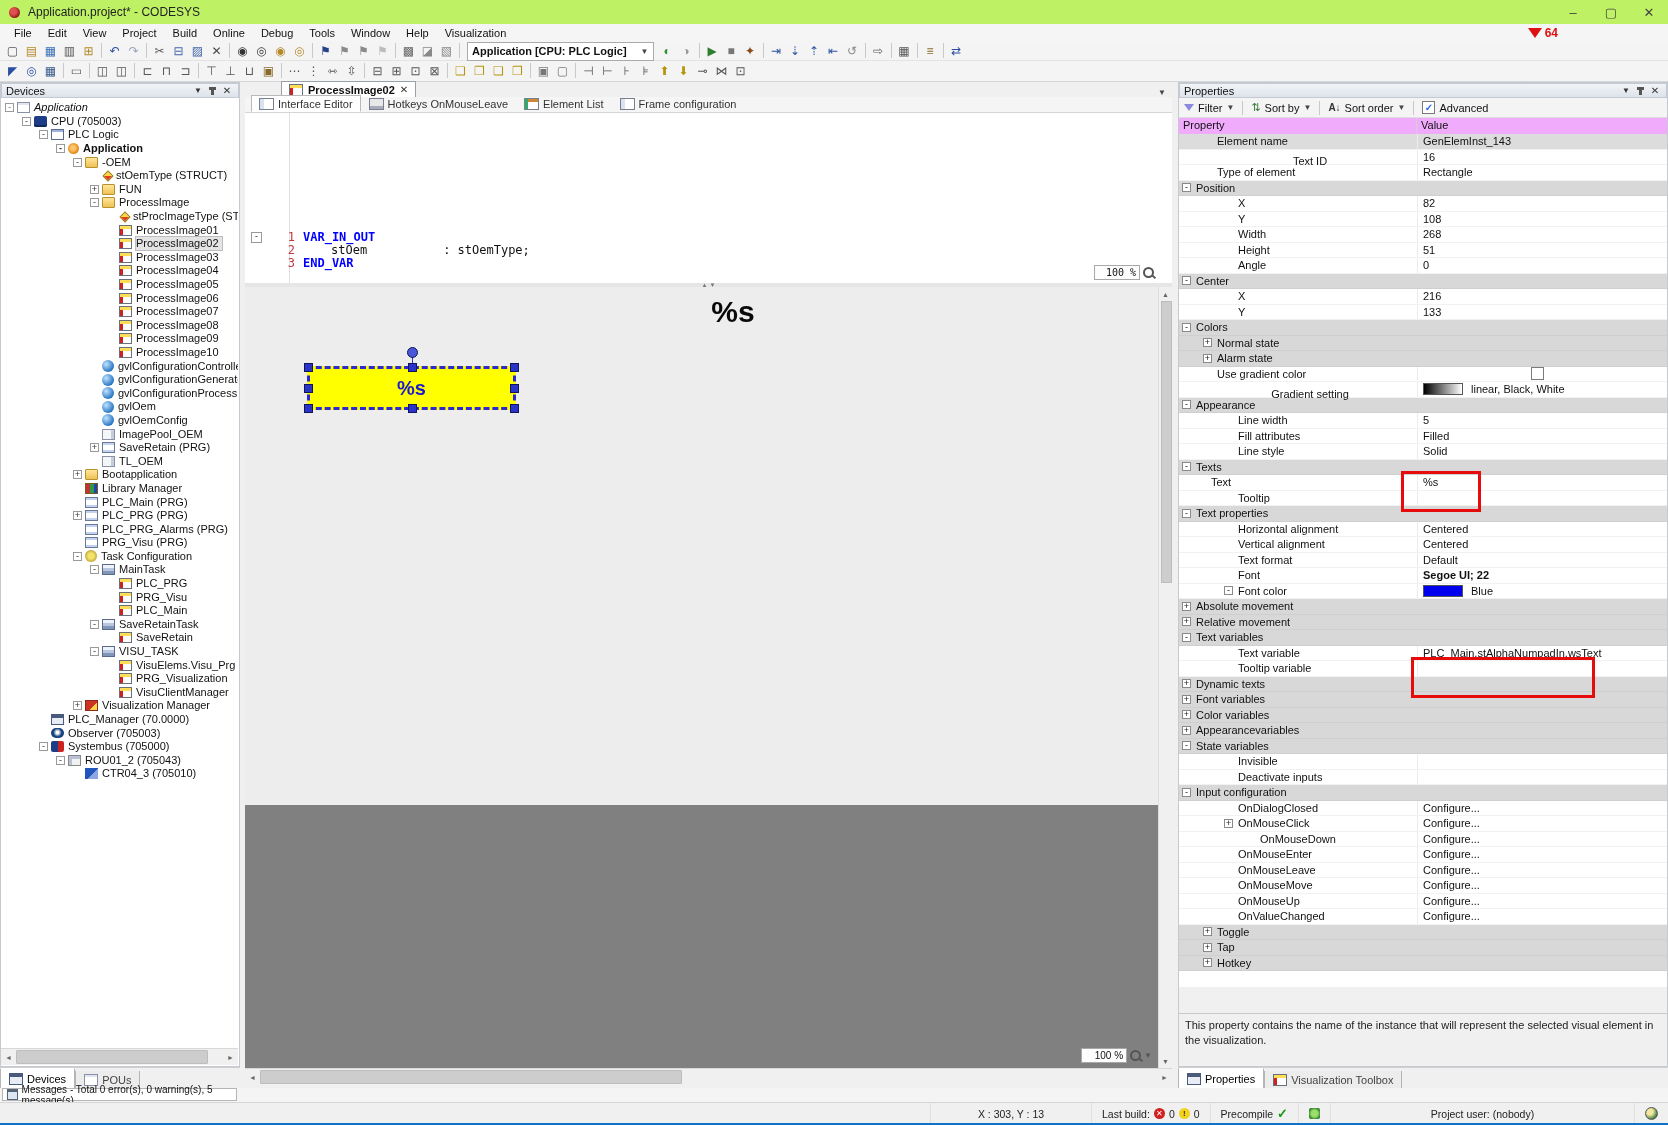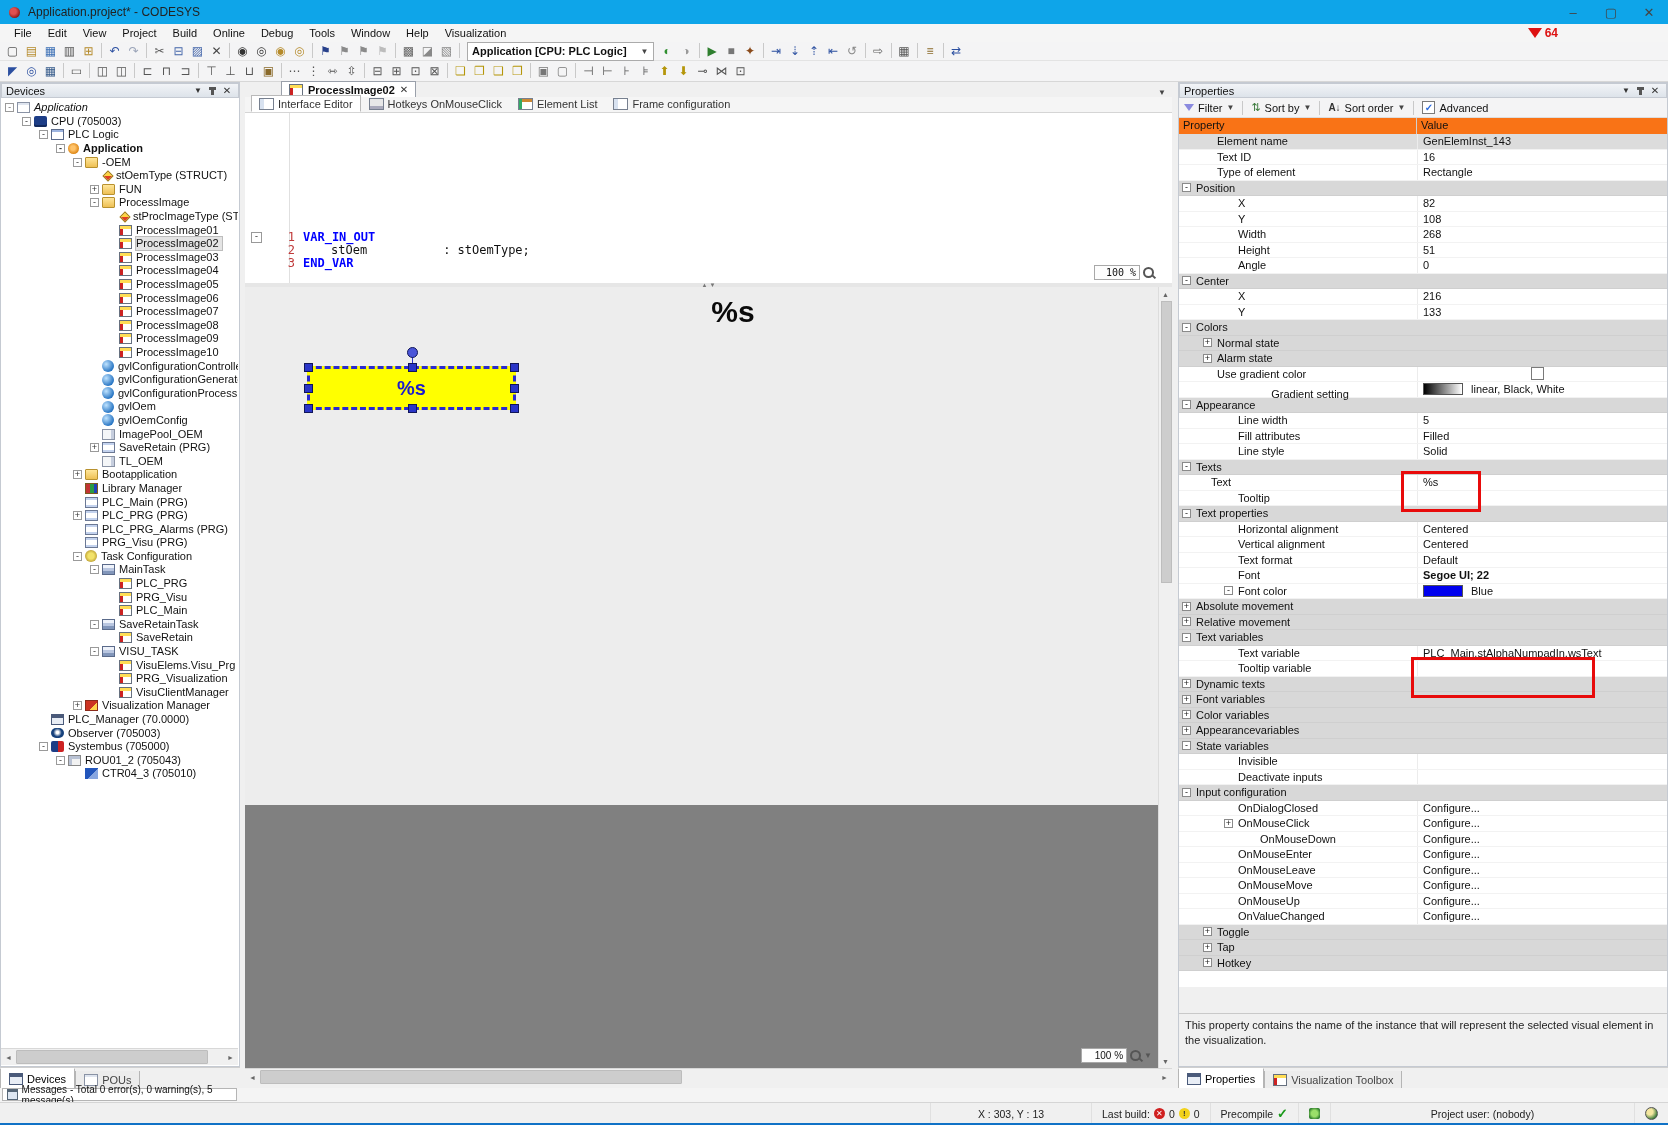--- a/index.html
+++ b/index.html
@@ -1,19 +1,19 @@
 <!DOCTYPE html>
 <html><head>
 <meta charset="utf-8">
 <style>
   html,body{margin:0;padding:0;background:#888;}
   body{width:1668px;height:1125px;position:relative;font-family:"Liberation Sans",sans-serif;font-size:11px;color:#111;overflow:hidden;background:#f0f0f0;box-shadow:inset 0 0 0 1px #7a7a7a;}
   .abs{position:absolute;}
   
-  .titlebar{left:0;top:0;width:1668px;height:24px;background:#0ea5e9;border-bottom:1px solid #e5e5e5;display:flex;align-items:center;}
+  .titlebar{left:0;top:0;width:1668px;height:24px;background:#bef264;border-bottom:1px solid #e5e5e5;display:flex;align-items:center;}
   .appdot{width:11px;height:11px;border-radius:50%;background:radial-gradient(circle at 40% 40%,#e05050 30%,#8c1515 75%);margin:0 8px 0 9px;}
   .title-text{font-size:12px;color:#222;}
   .wctrls{margin-left:auto;display:flex;height:100%;}
   .wbtn{width:38px;height:100%;display:flex;align-items:center;justify-content:center;font-size:13px;color:#444;}
   .menubar{left:0;top:24px;width:1668px;height:18px;background:#f5f5f5;display:flex;align-items:center;padding-left:6px;box-sizing:border-box;}
   .menu-item{padding:1px 8px;color:#111;}
   .menu-badge{margin-left:auto;margin-right:110px;display:flex;align-items:center;gap:3px;}
   .funnel{width:0;height:0;border-left:7px solid transparent;border-right:7px solid transparent;border-top:10px solid #d11;}
   .badge-num{color:#d11;font-weight:bold;font-size:12px;}
   .toolbar{left:0;width:1668px;height:19px;background:#f4f4f5;display:flex;align-items:center;padding-left:3px;box-sizing:border-box;}
@@ -103,21 +103,21 @@
   .rot-h{position:absolute;left:calc(50% - 5px);top:-22px;width:9px;height:9px;border-radius:50%;background:#4a55d8;border:1px solid #11165a;}
   
   #props{left:1178px;top:82px;width:490px;height:985px;background:#f0f0f0;border:1px solid #c5cad2;box-sizing:border-box;}
   .ptool{position:absolute;left:0;top:15px;width:100%;height:20px;background:#f4f4f5;border-bottom:1px solid #ddd;display:flex;align-items:center;padding-left:5px;box-sizing:border-box;gap:4px;}
   .ptool .dd{font-size:8px;color:#444;}
   .ptool .sep{width:1px;height:14px;background:#c9c9c9;margin:0 4px;}
   .funnel-sm{width:0;height:0;border-left:5px solid transparent;border-right:5px solid transparent;border-top:7px solid #8a8adf;}
   .sort-ic{color:#3a7a3a;font-size:11px;}
   .az-ic{color:#333;font-size:10px;font-weight:bold;}
   .cbx{width:11px;height:11px;border:1px solid #7a7a7a;background:#fff;display:flex;align-items:center;justify-content:center;font-size:10px;color:#2a6adf;font-weight:bold;line-height:9px;}
-  .gridhead{position:absolute;left:0;top:35px;width:100%;height:16px;background:#f97316;border-bottom:1px solid #d0d0d0;display:flex;}
+  .gridhead{position:absolute;left:0;top:35px;width:100%;height:16px;background:#f0abfc;border-bottom:1px solid #d0d0d0;display:flex;}
   .gridhead div{padding:1px 4px;box-sizing:border-box;}
   .ghp{width:238px;border-right:1px solid #d0d0d0;}
   #prows{position:absolute;left:0;top:51px;width:100%;height:853px;background:#fff;overflow:hidden;}
   .prow{height:15.5px;display:flex;align-items:center;border-bottom:1px solid #f2f2f2;box-sizing:border-box;}
   .pname{width:238px;display:flex;align-items:center;box-sizing:border-box;overflow:hidden;white-space:nowrap;flex:none;}
   .pval{flex:1;display:flex;align-items:center;padding-left:5px;border-left:1px solid #ececec;height:100%;overflow:hidden;white-space:nowrap;box-sizing:border-box;}
   .pexp{width:9px;height:9px;border:1px solid #8a8a8a;background:#fff;font-size:9px;line-height:7px;text-align:center;color:#222;flex:none;margin-right:5px;box-sizing:border-box;}
   .pexp:empty{border:none;background:transparent;}
   .prow.grp,.prow.grp2{background:#d8d8d8;border-bottom:1px solid #cfcfcf;}
   .prow.grp .pval,.prow.grp2 .pval{border-left:none;}
@@ -612,21 +612,21 @@
   </div>
   <span class="dd-end">▼</span>
 </div>
 <div class="abs" id="subtabs">
   <div class="subtab active">
     <span class="st-ic g1"></span>
     <span>Interface Editor</span>
   </div>
   <div class="subtab">
     <span class="st-ic g2"></span>
-    <span>Hotkeys OnMouseClick</span>
+    <span>Hotkeys OnMouseLeave</span>
   </div>
   <div class="subtab">
     <span class="st-ic g3"></span>
     <span>Element List</span>
   </div>
   <div class="subtab">
     <span class="st-ic g1"></span>
     <span>Frame configuration</span>
   </div>
 </div>
@@ -724,21 +724,21 @@
 
       <div class="prow sel">
         <div class="pname" style="padding-left: 24px;">
           <span class="pexp"></span>
           <span>Element name</span>
         </div>
         <div class="pval">GenElemInst_143</div>
       </div>
 
       <div class="prow">
-        <div class="pname" style="padding-left: 24px;">
+        <div class="pname" style="padding-left: 24px; flex-direction: column;">
           <span class="pexp"></span>
           <span>Text ID</span>
         </div>
         <div class="pval">16</div>
       </div>
 
       <div class="prow">
         <div class="pname" style="padding-left: 24px;">
           <span class="pexp"></span>
           <span>Type of element</span>

